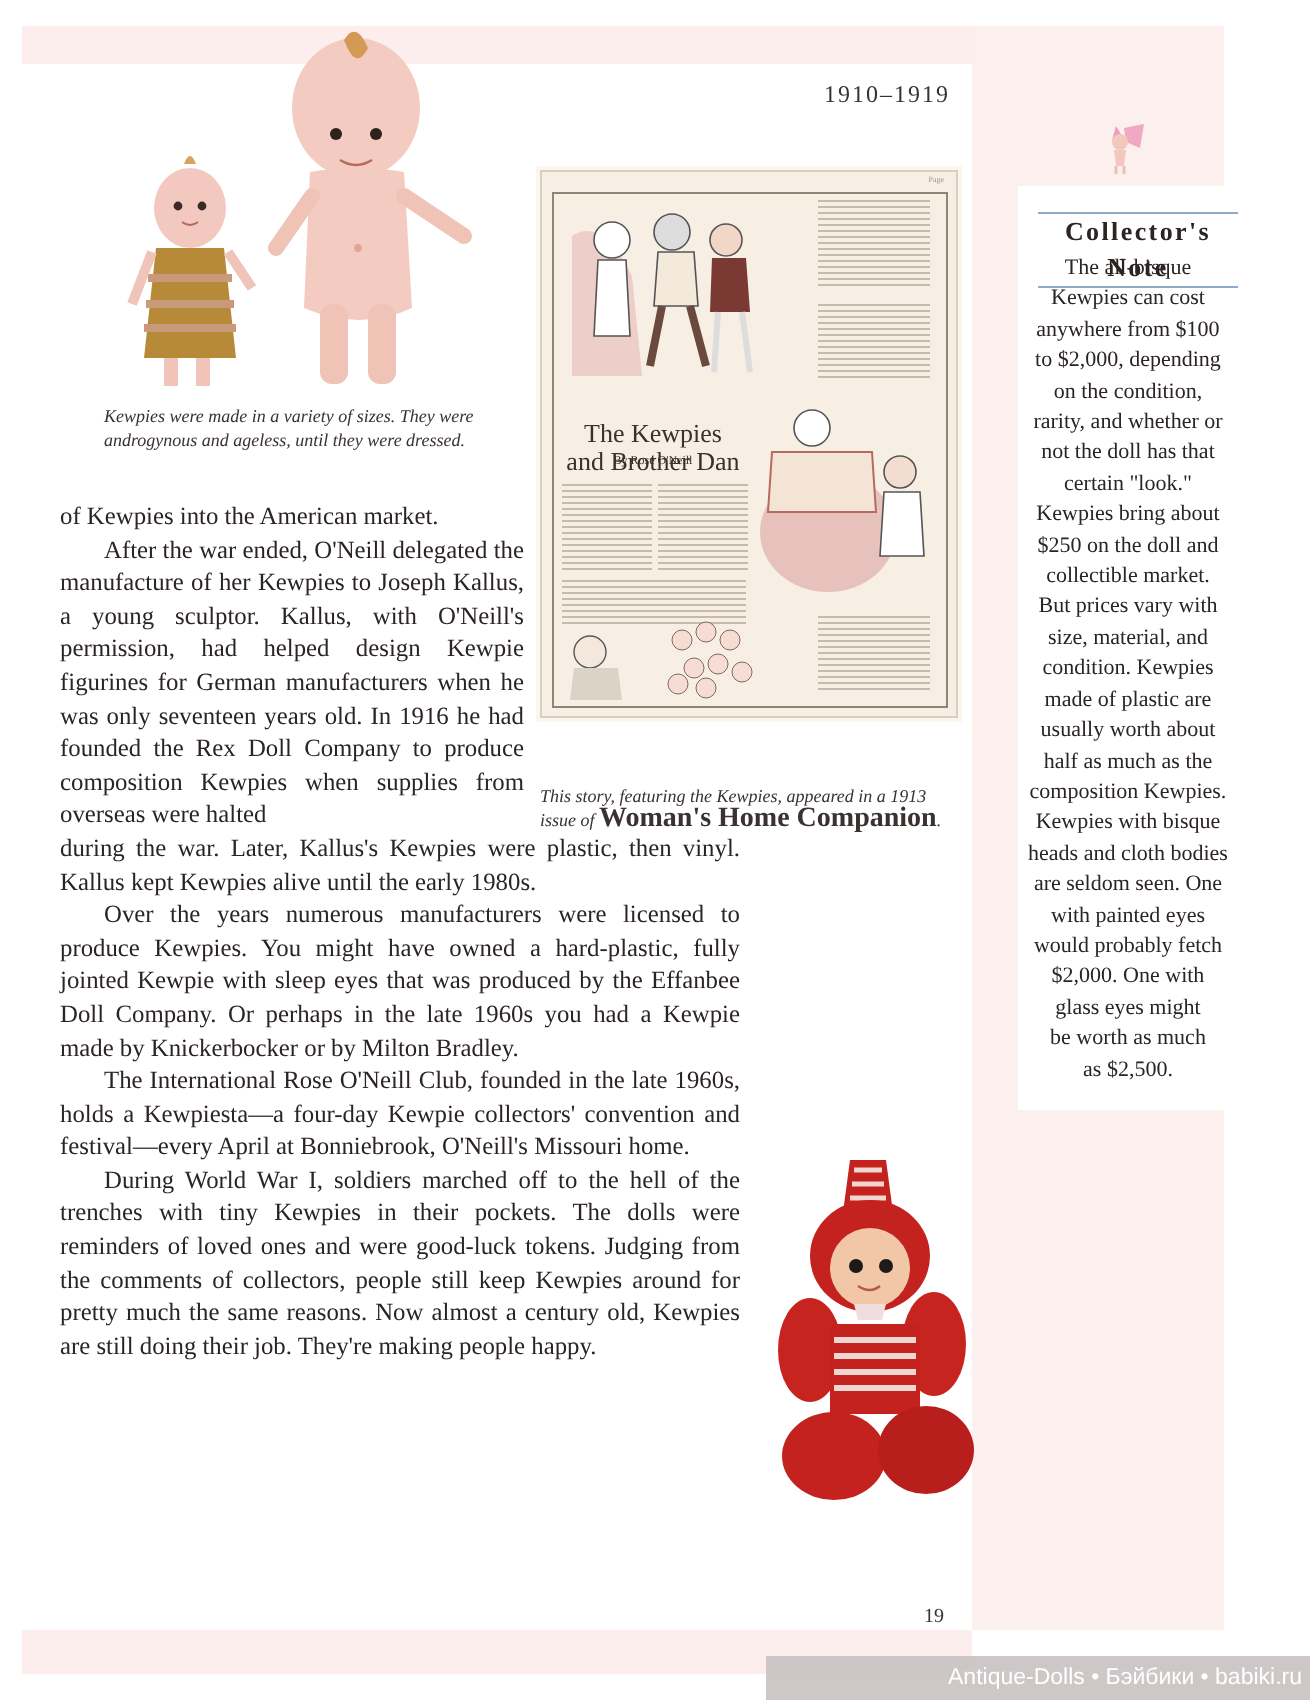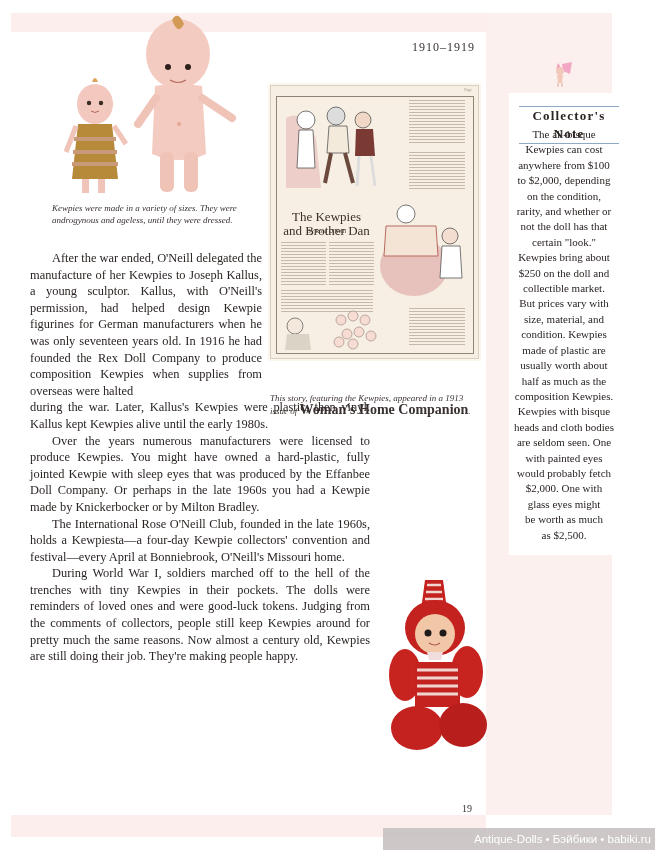--- a/index.html
+++ b/index.html
@@ -196,20 +196,21 @@
   <div>are seldom seen. One</div>
   <div>with painted eyes</div>
   <div>would probably fetch</div>
   <div>$2,000. One with</div>
   <div>glass eyes might</div>
   <div>be worth as much</div>
   <div>as $2,500.</div>
 </div>
 
 <div class="body-text">
+  <p class="narrow">of Kewpies into the American market.</p>
   <p class="narrow indent">After the war ended, O'Neill delegated the manufacture of her Kewpies to Joseph Kallus, a young sculptor. Kallus, with O'Neill's permission, had helped design Kewpie figurines for German manufacturers when he was only seventeen years old. In 1916 he had founded the Rex Doll Company to produce composition Kewpies when supplies from overseas were halted</p>
   <p>during the war. Later, Kallus's Kewpies were plastic, then vinyl. Kallus kept Kewpies alive until the early 1980s.</p>
   <p class="indent">Over the years numerous manufacturers were licensed to produce Kewpies. You might have owned a hard-plastic, fully jointed Kewpie with sleep eyes that was produced by the Effanbee Doll Company. Or perhaps in the late 1960s you had a Kewpie made by Knickerbocker or by Milton Bradley.</p>
   <p class="indent">The International Rose O'Neill Club, founded in the late 1960s, holds a Kewpiesta—a four-day Kewpie collectors' convention and festival—every April at Bonniebrook, O'Neill's Missouri home.</p>
   <p class="indent">During World War I, soldiers marched off to the hell of the trenches with tiny Kewpies in their pockets. The dolls were reminders of loved ones and were good-luck tokens. Judging from the comments of collectors, people still keep Kewpies around for pretty much the same reasons. Now almost a century old, Kewpies are still doing their job. They're making people happy.</p>
 </div>
 
 <svg class="red-doll" viewBox="0 0 105 175">
   <path d="M40 0 L58 0 L62 30 L36 30 Z" fill="#c4221f"></path>
   <path d="M42 5 L56 5 M41 12 L57 12 M40 19 L58 19 M39 26 L59 26" stroke="#f2d6d0" stroke-width="2.5"></path>

